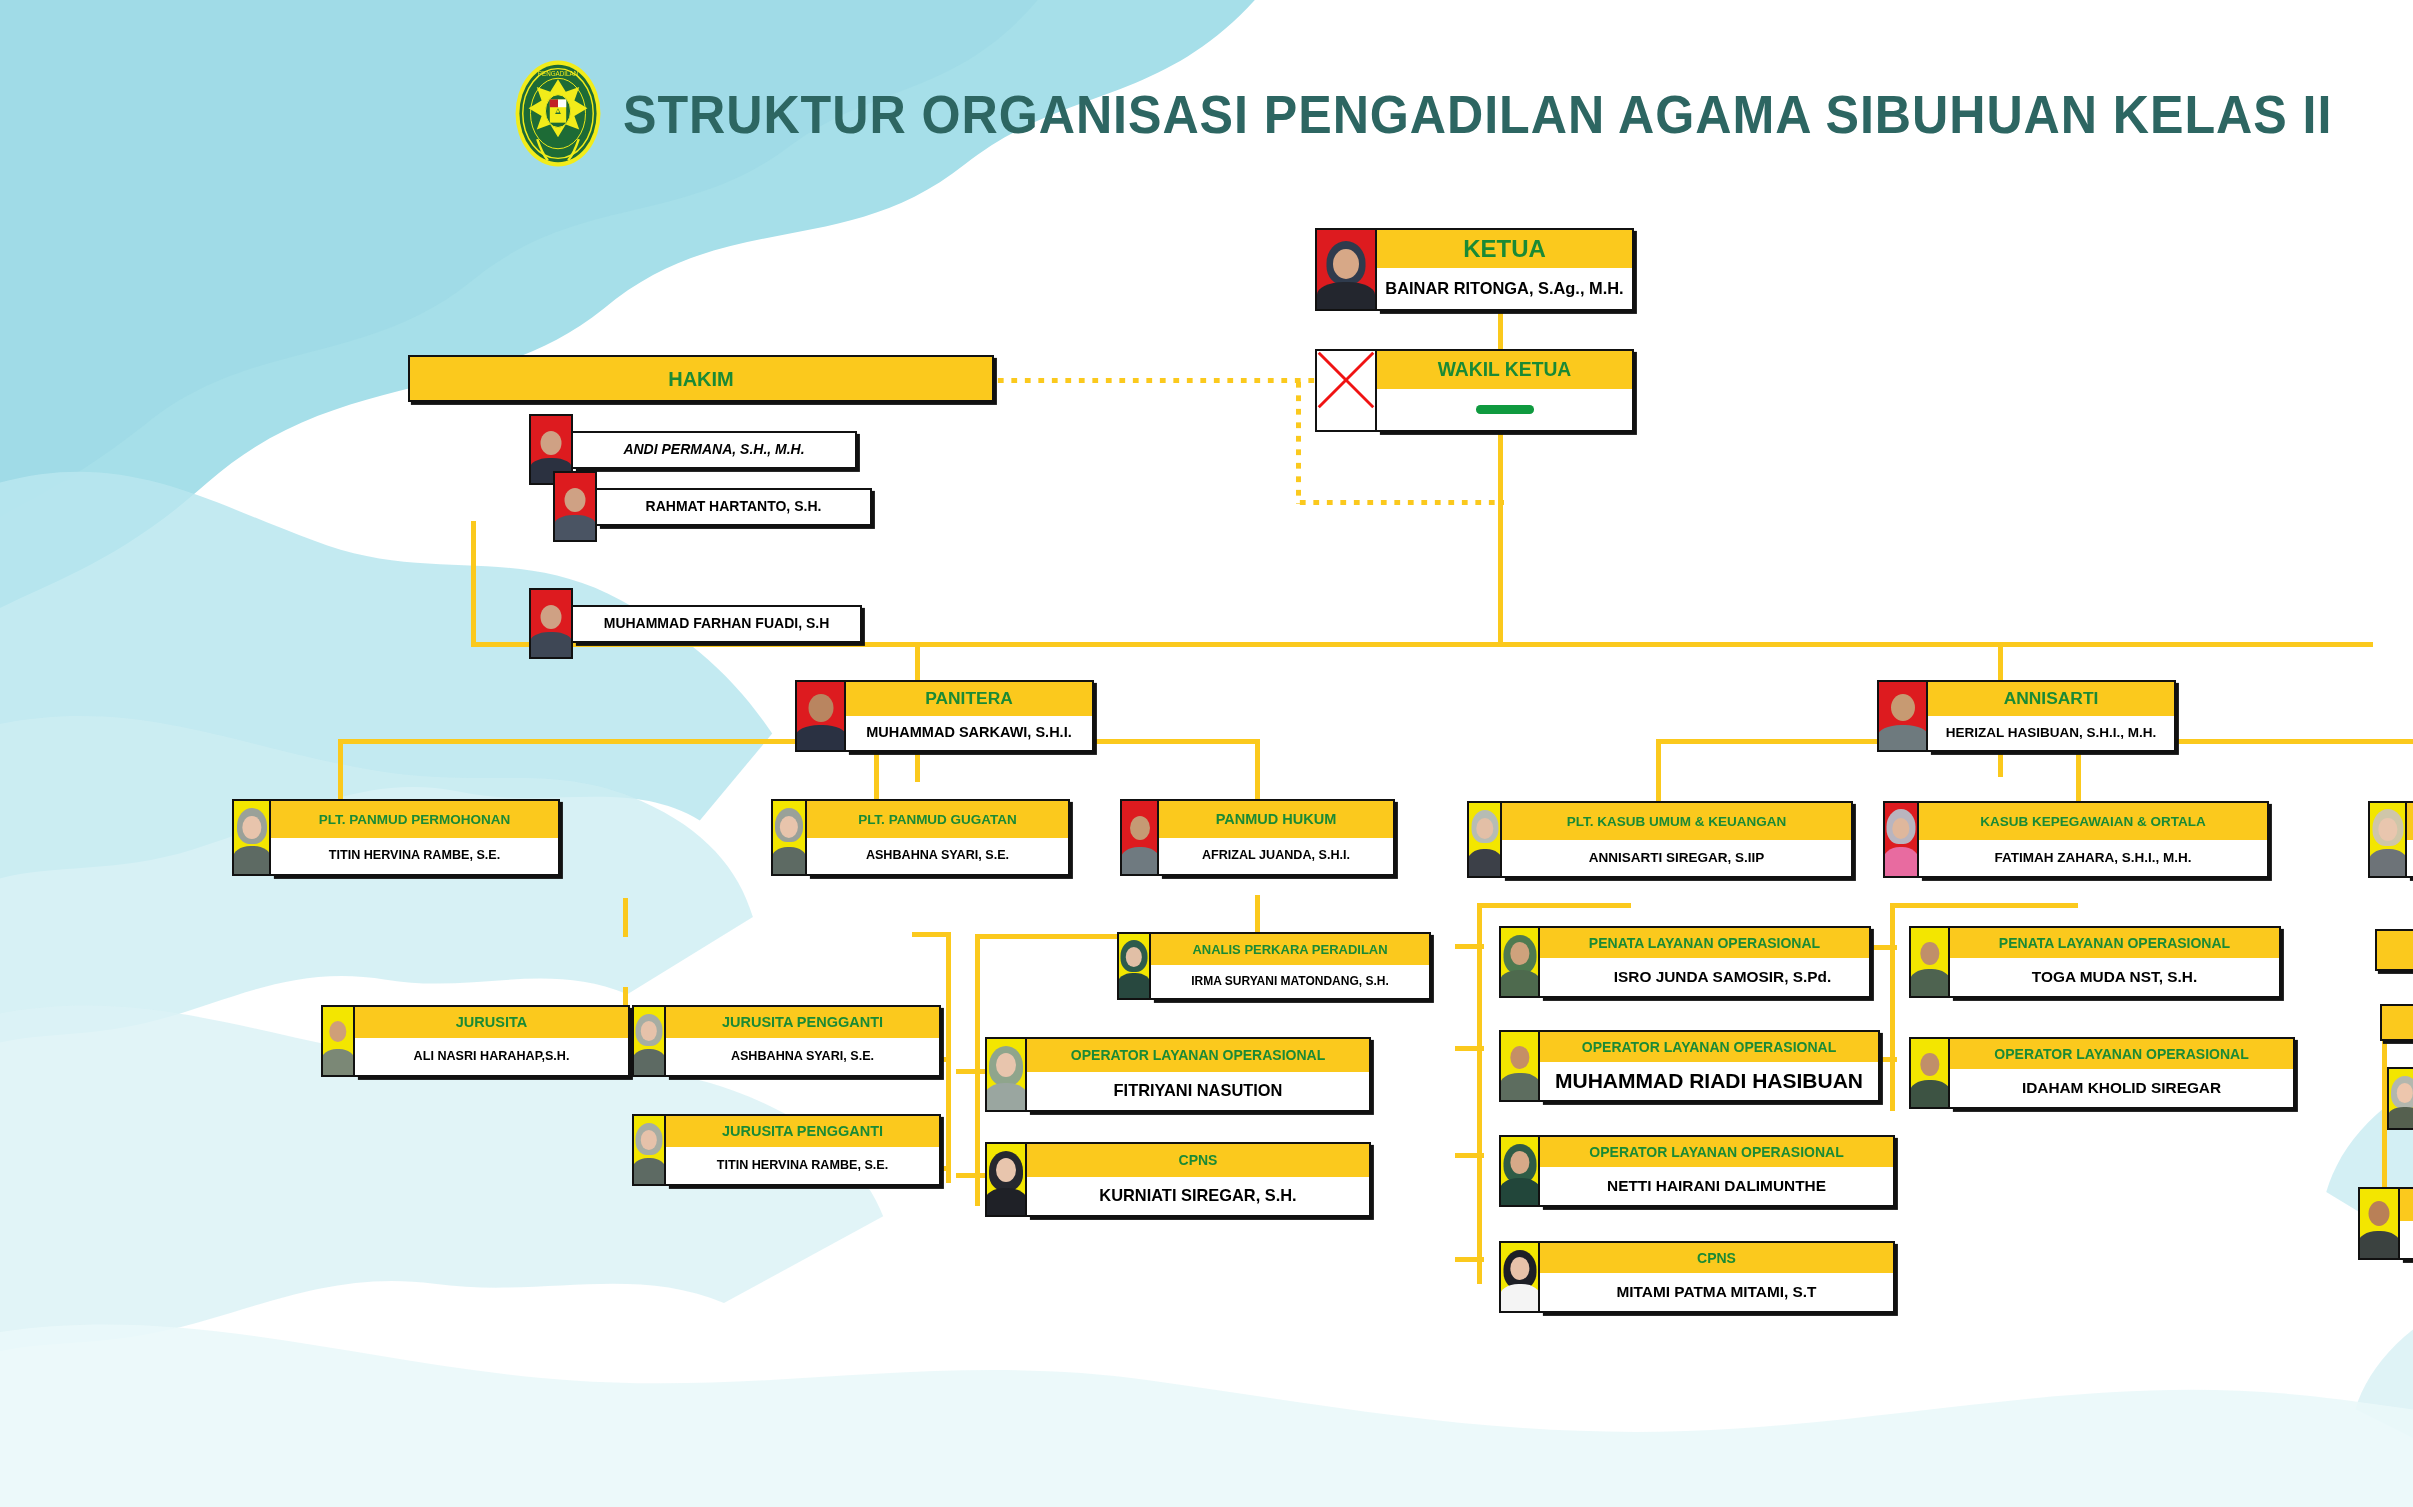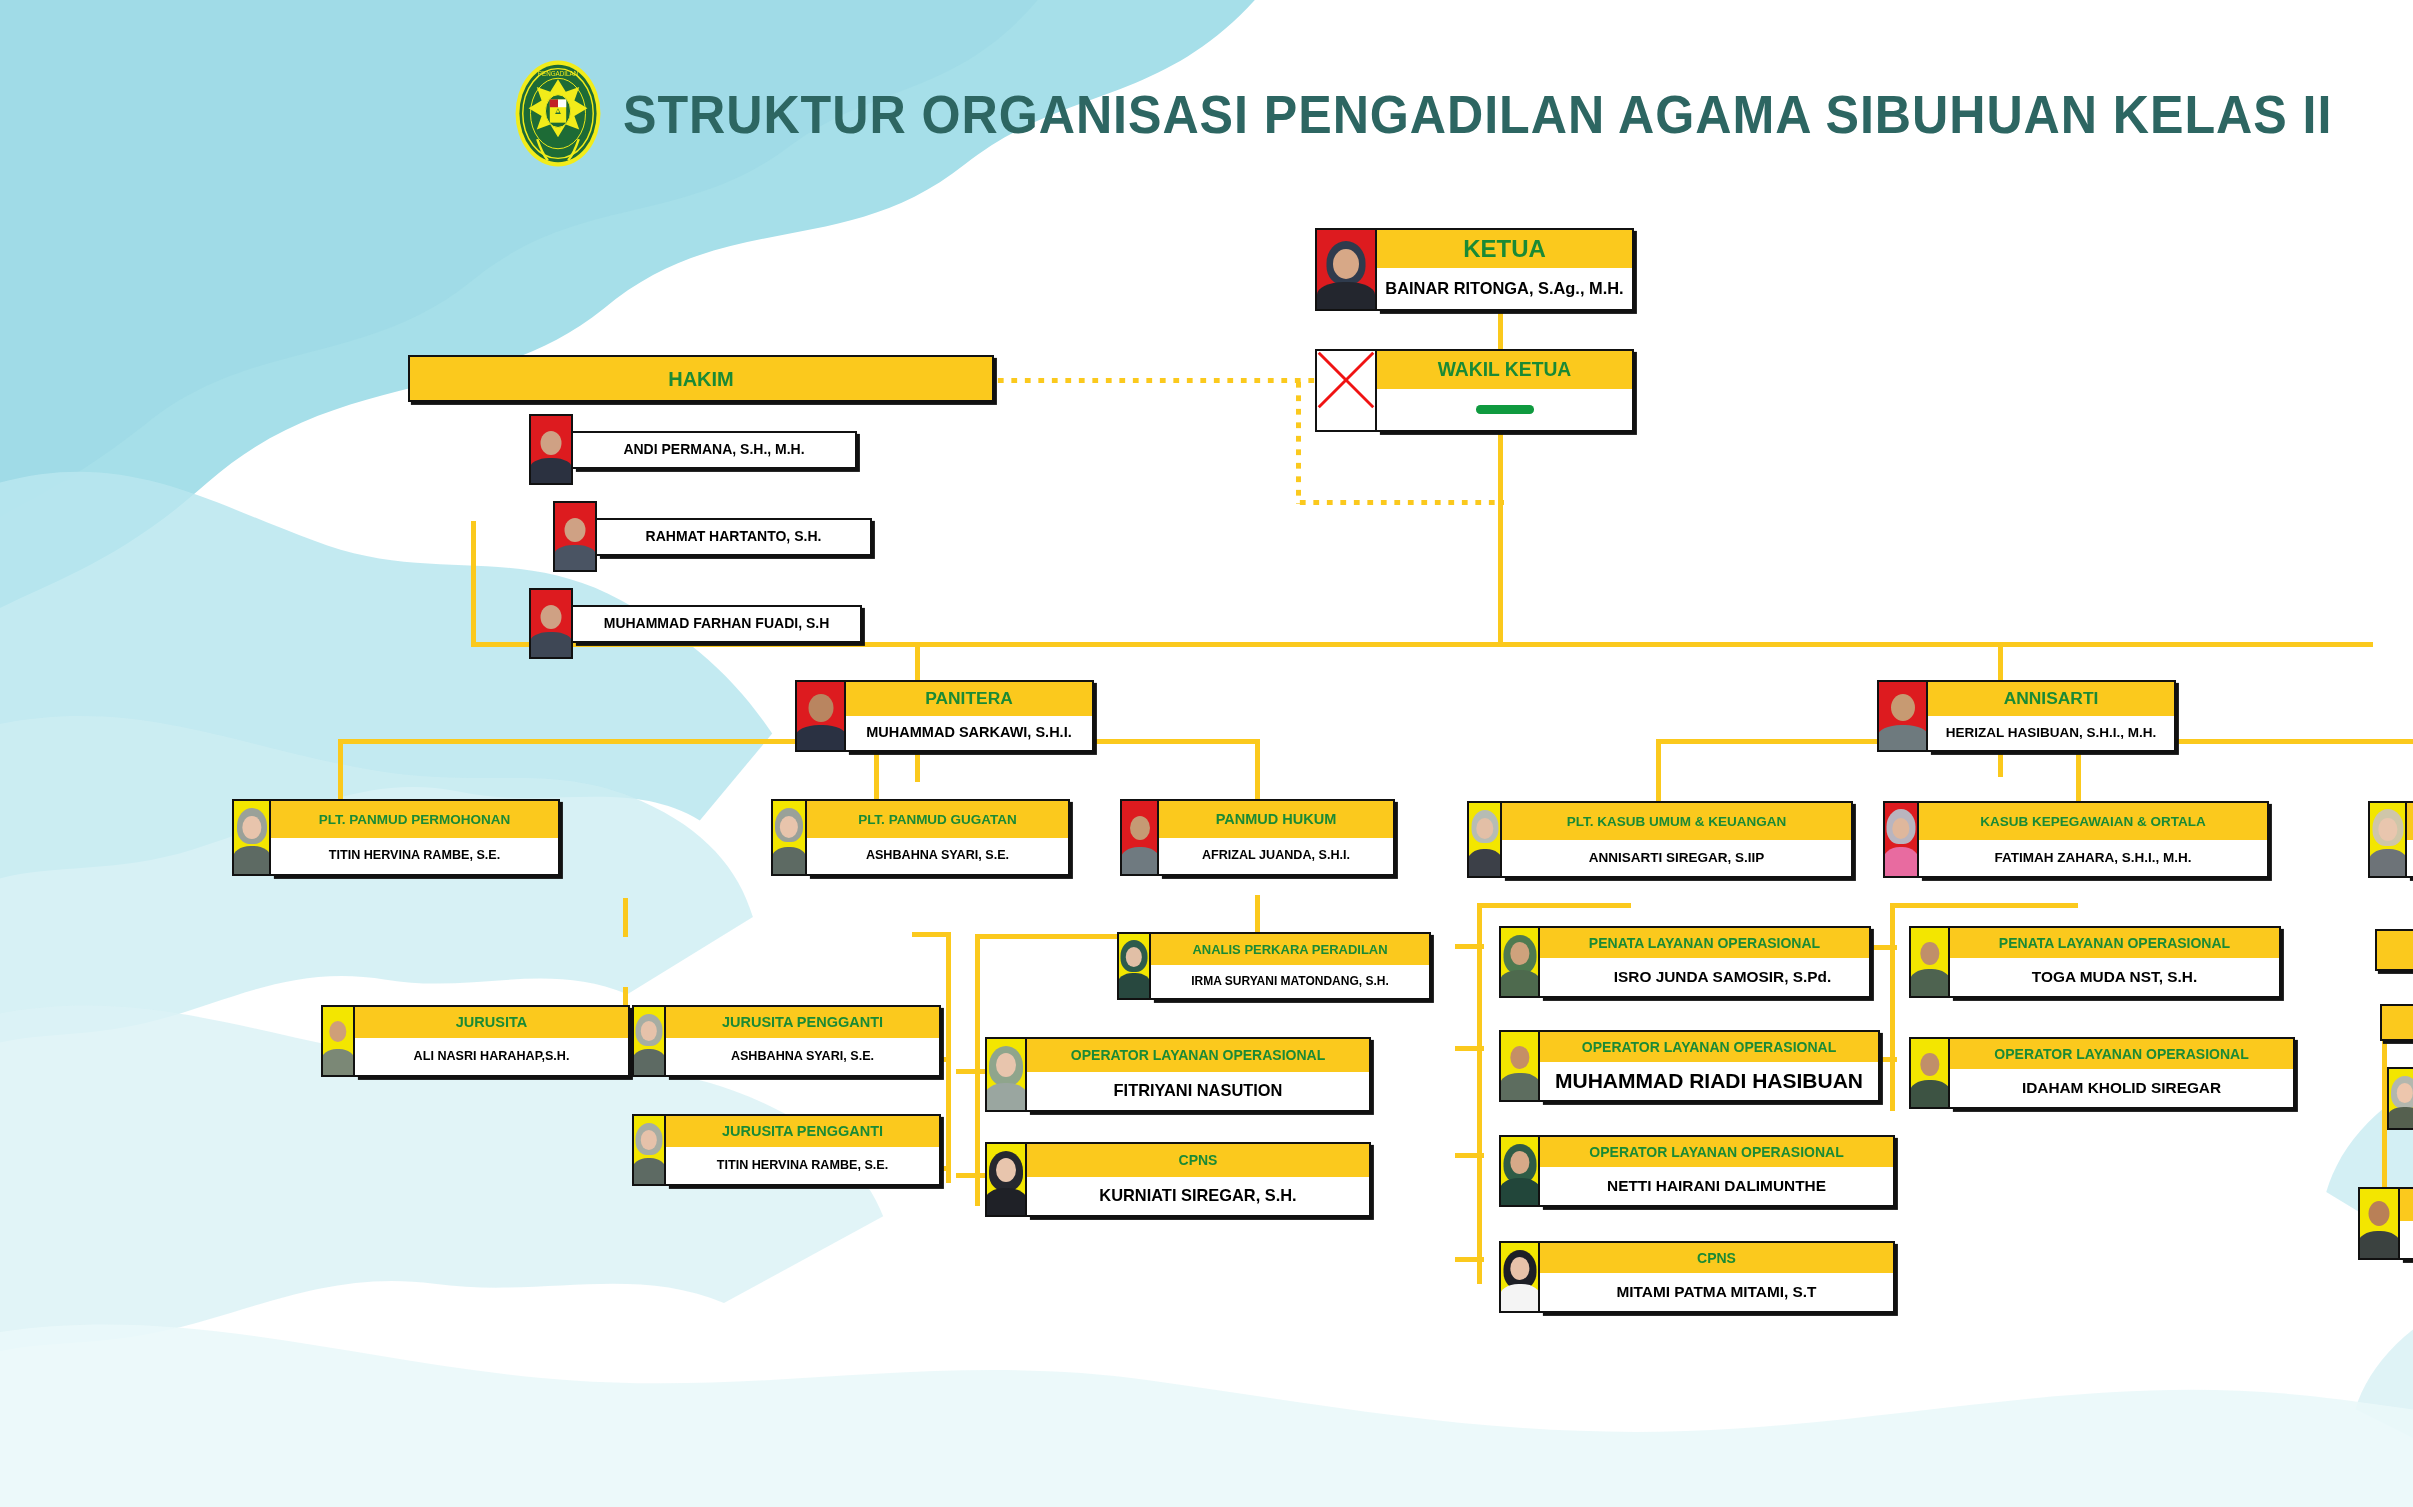--- a/index.html
+++ b/index.html
@@ -190,26 +190,26 @@
 
   <div class="groupbar" style="left:408px;top:355px;width:586px;height:47px;font-size:20px;">
     <span>HAKIM</span>
   </div>
 
   <div class="node" style="left:529px;top:414px;width:328px;height:71px;">
     <div class="photo redbg" style="width:44px;">
       <div class="head" style="width:21px;height:24px;background:#cfa184;top:22%;"></div>
       <div class="torso" style="width:44px;height:25px;background:#2b3140;"></div>
     </div>
-    <div class="card" style="align-self:center;height:38px;">
+    <div class="card" style="align-self:center;height:38px;font-style:italic;">
       <div class="name-bar" style="font-size:14px;">ANDI PERMANA, S.H., M.H.</div>
     </div>
   </div>
 
-  <div class="node" style="left:529px;top:501px;width:319px;height:71px;padding-left:24px;">
+  <div class="node" style="left:529px;top:471px;width:319px;height:71px;padding-left:24px;">
     <div class="photo redbg" style="width:44px;">
       <div class="head" style="width:21px;height:24px;background:#cfa184;top:22%;"></div>
       <div class="torso" style="width:44px;height:25px;background:#4a5463;"></div>
     </div>
     <div class="card" style="align-self:center;height:38px;">
       <div class="name-bar" style="font-size:14px;">RAHMAT HARTANTO, S.H.</div>
     </div>
   </div>
 
   <div class="node" style="left:795px;top:680px;width:299px;height:72px;">

